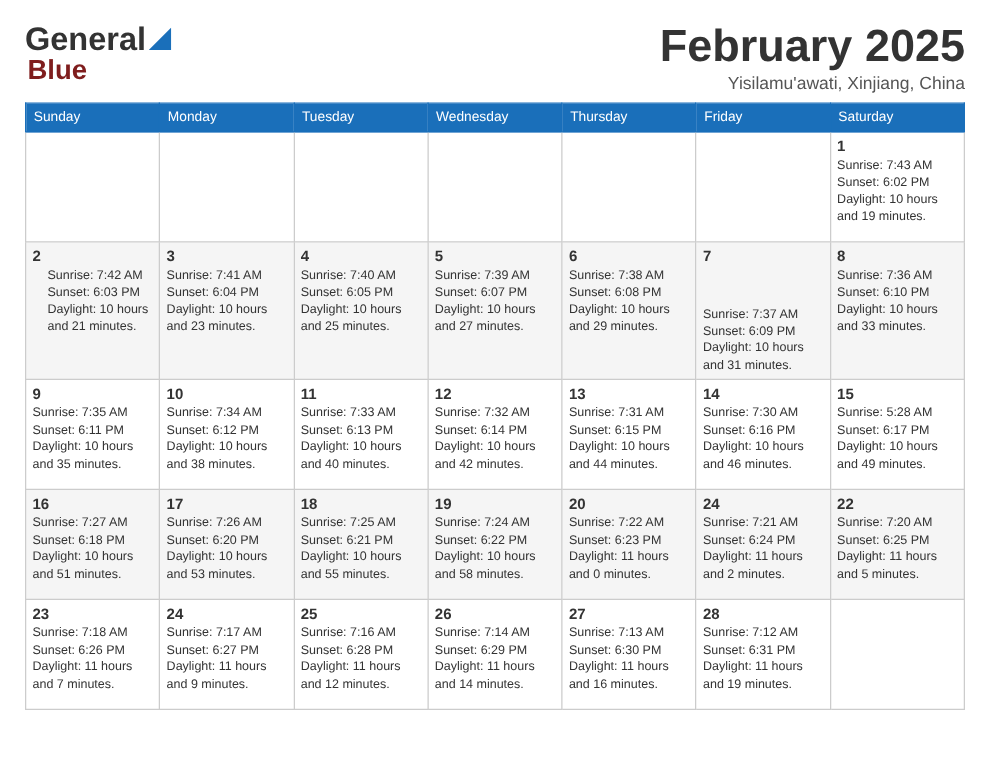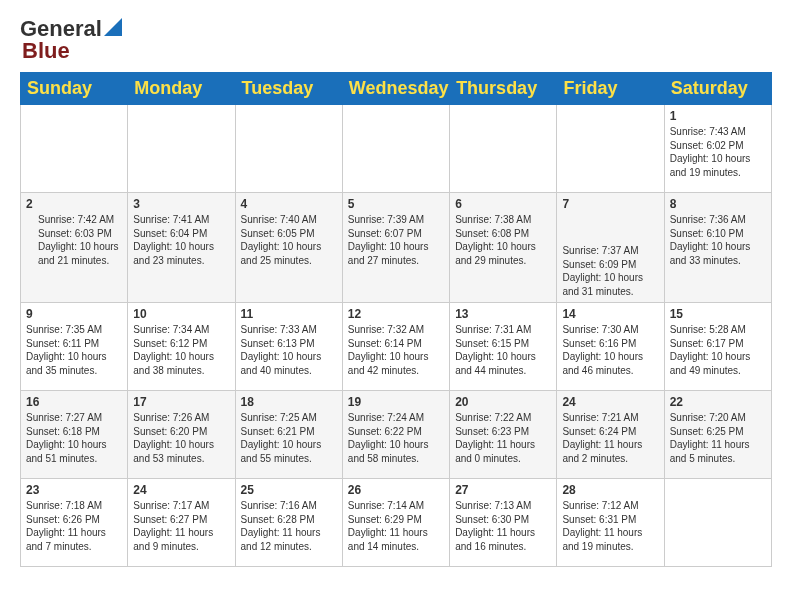--- a/index.html
+++ b/index.html
@@ -17,21 +17,21 @@
       margin-bottom: 8px;
     }
     .logo {
       display: flex;
       flex-direction: column;
       align-items: flex-start;
     }
     .logo-text {
       display: flex;
       align-items: center;
-      font-size: 22px;
+      font-size: 26px;
       font-weight: bold;
     }
     .logo-general {
       color: #333;
     }
     .logo-blue {
       color: #1a6fba;
     }
     .title-section {
       text-align: right;
@@ -45,23 +45,23 @@
       font-size: 14px;
       color: #555;
     }
     .calendar {
       width: 100%;
       border-collapse: collapse;
       table-layout: fixed;
     }
     .calendar thead th {
       background-color: #1a6fba;
-      color: #fde047;
-      font-size: 18px;
-      font-weight: bold;
+      color: #ffffff;
+      font-size: 11px;
+      font-weight: normal;
       padding: 5px 6px;
       text-align: left;
       border: 1px solid #1a6fba;
     }
     .calendar tbody td {
       border: 1px solid #ccc;
       vertical-align: top;
       padding: 4px 5px;
       height: 88px;
       font-size: 10.5px;
@@ -96,20 +96,24 @@
       <span style="display:inline-block; margin-left:2px;">
         <svg width="18" height="18" viewBox="0 0 18 18">
           <polygon points="0,18 18,18 18,0" fill="#1a6fba"></polygon>
         </svg>
       </span>
     </div>
     <div style="margin-top:-4px; padding-left:2px;">
       <span class="logo-blue" style="font-size:22px; font-weight:bold; color:#7f1d1d;">Blue</span>
     </div>
   </div>
+  <div class="title-section">
+    <div class="month-title">February 2025</div>
+    <div class="subtitle">Yisilamu'awati, Xinjiang, China</div>
+  </div>
 </div>
 
 <table class="calendar">
   <thead>
     <tr>
     <th>Sunday</th>
         <th>Monday</th>
         <th>Tuesday</th>
         <th>Wednesday</th>
         <th>Thursday</th>

